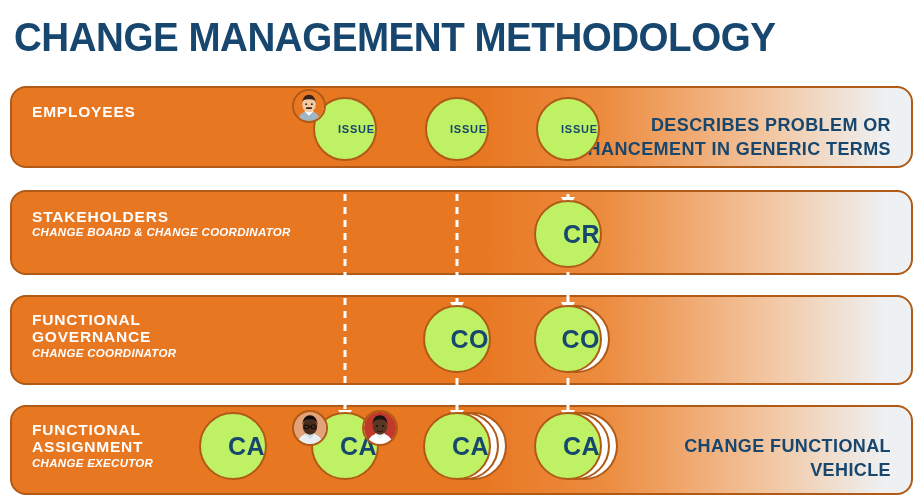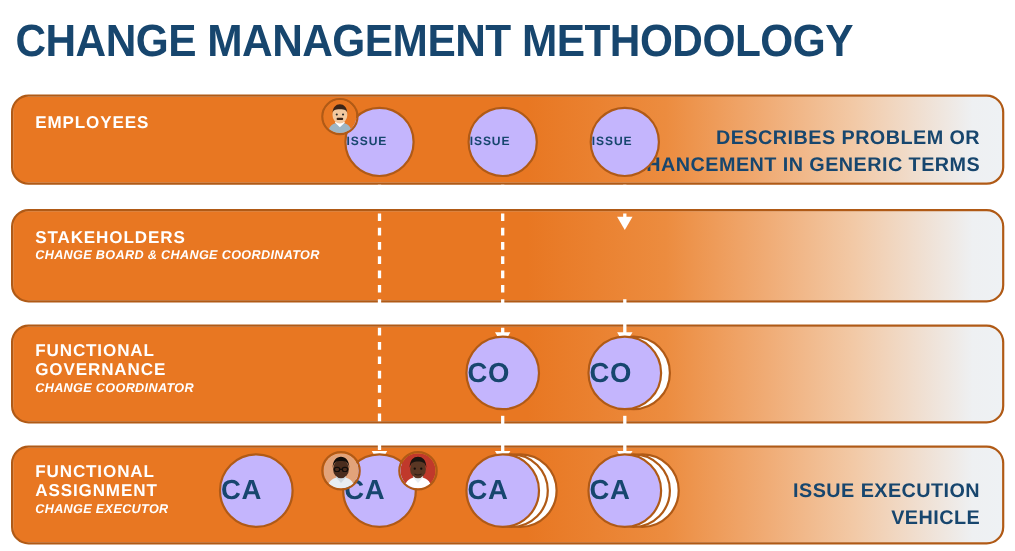--- a/index.html
+++ b/index.html
@@ -78,25 +78,25 @@
     font-family: "Liberation Sans Narrow", "Liberation Sans", sans-serif;
   }
 
   
   .connectors { position:absolute; left:0; top:0; width:923px; height:501px; z-index:4; pointer-events:none; }
 
   
   .node {
     position: absolute;
     border-radius: 50%;
-    background: #c4b5fd;
+    background: #bef264;
     border: 2.5px solid #b05a16;
     display: flex;
     align-items: center;
-    justify-content: flex-start;
+    justify-content: flex-end;
     color: #17466e;
     font-weight: 700;
     z-index: 10;
   }
   .node.issue { font-size: 11px; letter-spacing: 0.8px; }
   .node.code  { font-size: 25px; letter-spacing: 0.5px; }
 
   .stack {
     position: absolute;
     border-radius: 50%;
@@ -144,21 +144,21 @@
       <div class="sub">CHANGE COORDINATOR</div>
     </div>
   </div>
 
   <div class="row" style="top:405px; height:90px;">
     <div class="row-label" style="top:14px;">
       <div class="main">FUNCTIONAL
 ASSIGNMENT</div>
       <div class="sub">CHANGE EXECUTOR</div>
     </div>
-    <div class="row-desc" style="top:28px; width:300px;">ISSUE EXECUTION
+    <div class="row-desc" style="top:28px; width:300px;">CHANGE FUNCTIONAL
 VEHICLE</div>
   </div>
 
   <svg class="connectors" viewBox="0 0 923 501">
 
     <line x1="345" y1="168" x2="345" y2="418" stroke="#ffffff" stroke-width="3" stroke-dasharray="7 6"></line>
     <polygon points="338,410 352,410 345,422" fill="#ffffff"></polygon>
 
     <line x1="457" y1="168" x2="457" y2="310" stroke="#ffffff" stroke-width="3" stroke-dasharray="7 6"></line>
     <polygon points="450,302 464,302 457,314" fill="#ffffff"></polygon>
@@ -192,20 +192,23 @@
       <path d="M6 40 c0-9 6-13 14-13 s14 4 14 13 z" fill="#9fb6c4"></path>
       <path d="M14 27 l6 6 l6-6 l-2-3 h-8 z" fill="#ffffff"></path>
       <ellipse cx="20" cy="18" rx="9" ry="10.5" fill="#f2c9a0"></ellipse>
       <path d="M11 17 c0-8 4-12 9-12 s9 4 9 12 c0-5-3-6-9-6 s-9 1-9 6 z" fill="#3a2418"></path>
       <rect x="16" y="21.5" width="8" height="2.6" rx="1.2" fill="#3a2418"></rect>
       <circle cx="16.2" cy="17.5" r="1.3" fill="#2b2b2b"></circle>
       <circle cx="23.8" cy="17.5" r="1.3" fill="#2b2b2b"></circle>
     </svg>
   </div>
 
+  <div class="node code" style="left:534px; top:200px; width:68px; height:68px;">
+    <span>CR</span>
+  </div>
 
   <div class="node code" style="left:423px; top:305px; width:68px; height:68px;">
     <span>CO</span>
   </div>
   <div class="stack" style="left:542px; top:305px; width:68px; height:68px;"></div>
   <div class="node code" style="left:534px; top:305px; width:68px; height:68px;">
     <span>CO</span>
   </div>
 
   <div class="node code" style="left:199px; top:412px; width:68px; height:68px;">

